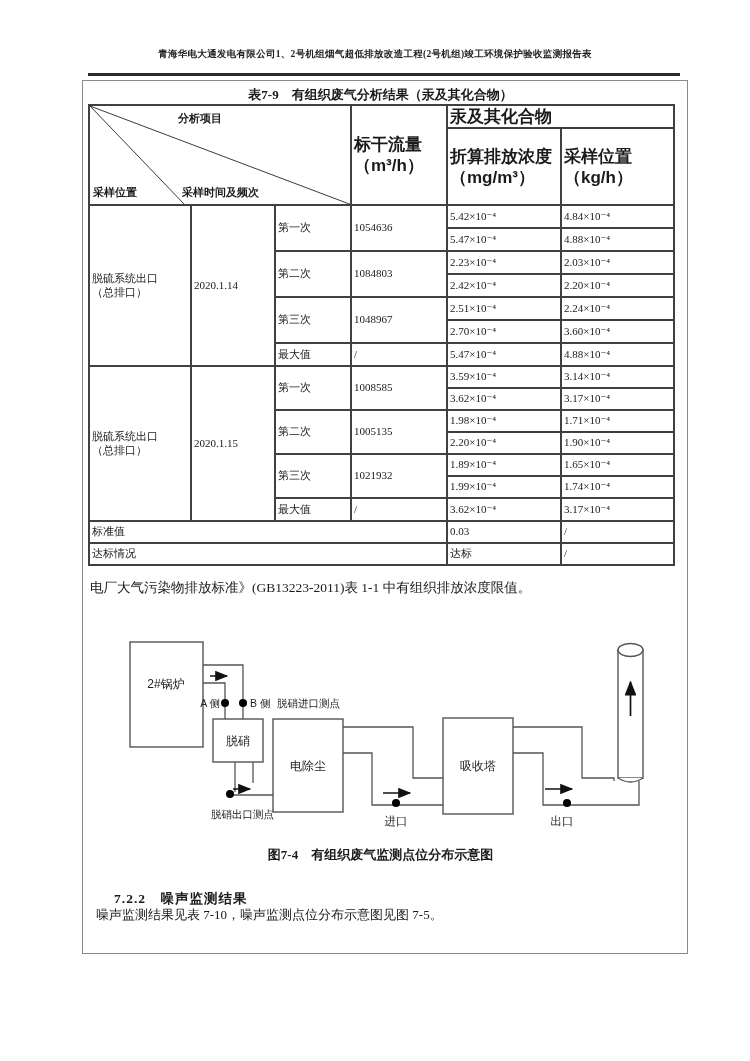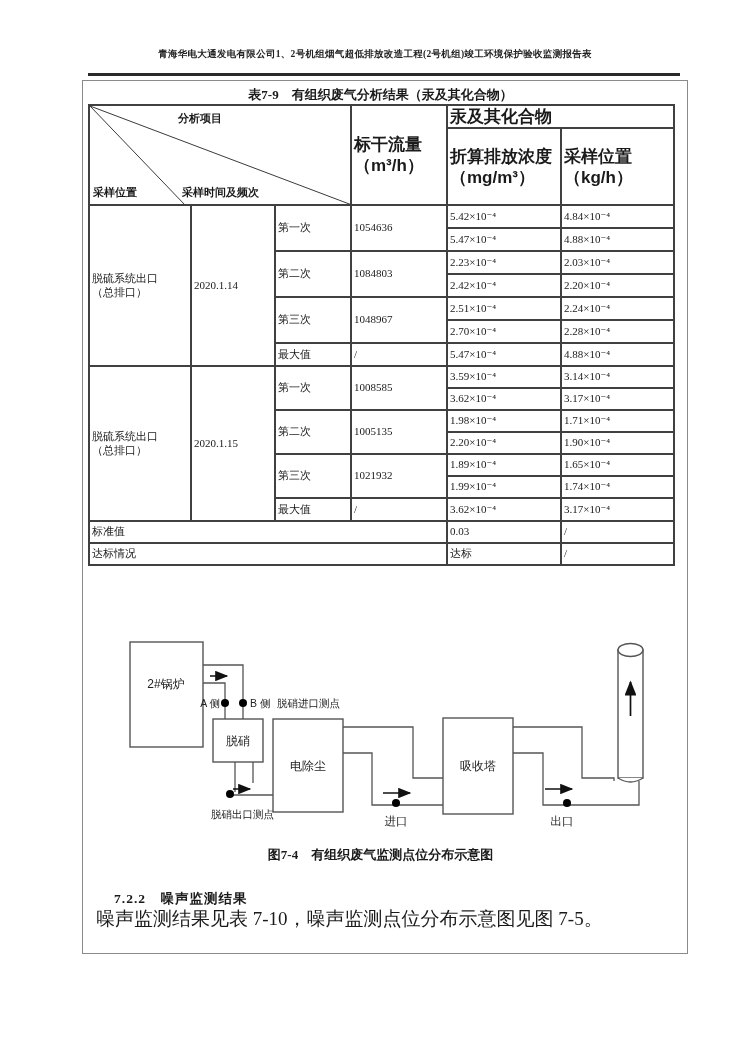--- a/index.html
+++ b/index.html
@@ -20,21 +20,21 @@
   td.diag{position:relative;padding:0;}
   td.diag svg{position:absolute;left:0;top:0;}
   .diag-lbl{position:absolute;font-weight:bold;font-size:11px;
        font-family:"Liberation Sans","DejaVu Sans",sans-serif;white-space:nowrap;}
   #note{position:absolute;left:90px;top:574px;width:594px;font-size:13.5px;line-height:27px;}
   #note .ind{text-indent:27px;}
   #diagram{position:absolute;left:100px;top:632px;}
   #fig-cap{position:absolute;left:88px;top:846px;width:585px;text-align:center;
        font-size:13px;font-weight:bold;}
   #sec-head{position:absolute;left:114px;top:874px;font-size:13.5px;font-weight:bold;letter-spacing:1px;margin-top:16px;}
-  #sec-body{position:absolute;left:96px;top:906px;width:580px;font-size:19px;}
+  #sec-body{position:absolute;left:96px;top:906px;width:580px;font-size:13px;}
   #pagenum{position:absolute;left:0;top:976px;width:750px;text-align:center;font-size:10px;color:#333;}
   svg text{font-family:"Liberation Sans","DejaVu Sans",sans-serif;fill:#222;}
 </style>
 </head>
 <body>
 
 <div id="page">
 
   <div id="hdr">青海华电大通发电有限公司1、2号机组烟气超低排放改造工程(2号机组)竣工环境保护验收监测报告表</div>
   <div id="rule"></div>
@@ -105,21 +105,21 @@
       <td>2.20×10⁻⁴</td>
     </tr>
     <tr class="dr">
       <td rowspan="2">第三次</td>
       <td rowspan="2">1048967</td>
       <td>2.51×10⁻⁴</td>
       <td>2.24×10⁻⁴</td>
     </tr>
     <tr class="dr">
       <td>2.70×10⁻⁴</td>
-      <td>2.28×10⁻⁴</td>
+      <td>3.60×10⁻⁴</td>
     </tr>
     <tr class="mx">
       <td>最大值</td>
       <td>/</td>
       <td>5.47×10⁻⁴</td>
       <td>4.88×10⁻⁴</td>
     </tr>
 
     <tr class="dr2">
       <td rowspan="7">
@@ -170,20 +170,21 @@
     </tr>
     <tr class="std">
       <td colspan="4">达标情况</td>
       <td>达标</td>
       <td>/</td>
     </tr>
   </tbody>
     </table>
 
   <div id="note">
+    <div>电厂大气污染物排放标准》(GB13223-2011)表 1-1 中有组织排放浓度限值。</div>
   </div>
 
   <svg id="diagram" width="560" height="200" viewBox="100 632 560 200">
     <defs>
       <marker id="ah" viewBox="0 0 10 8" refX="9" refY="4" markerWidth="9" markerHeight="7" orient="auto">
         <path d="M0,0L10,4L0,8Z" fill="#111"></path>
       </marker>
     </defs>
 
     <g stroke="#555" stroke-width="1.3" fill="none">

